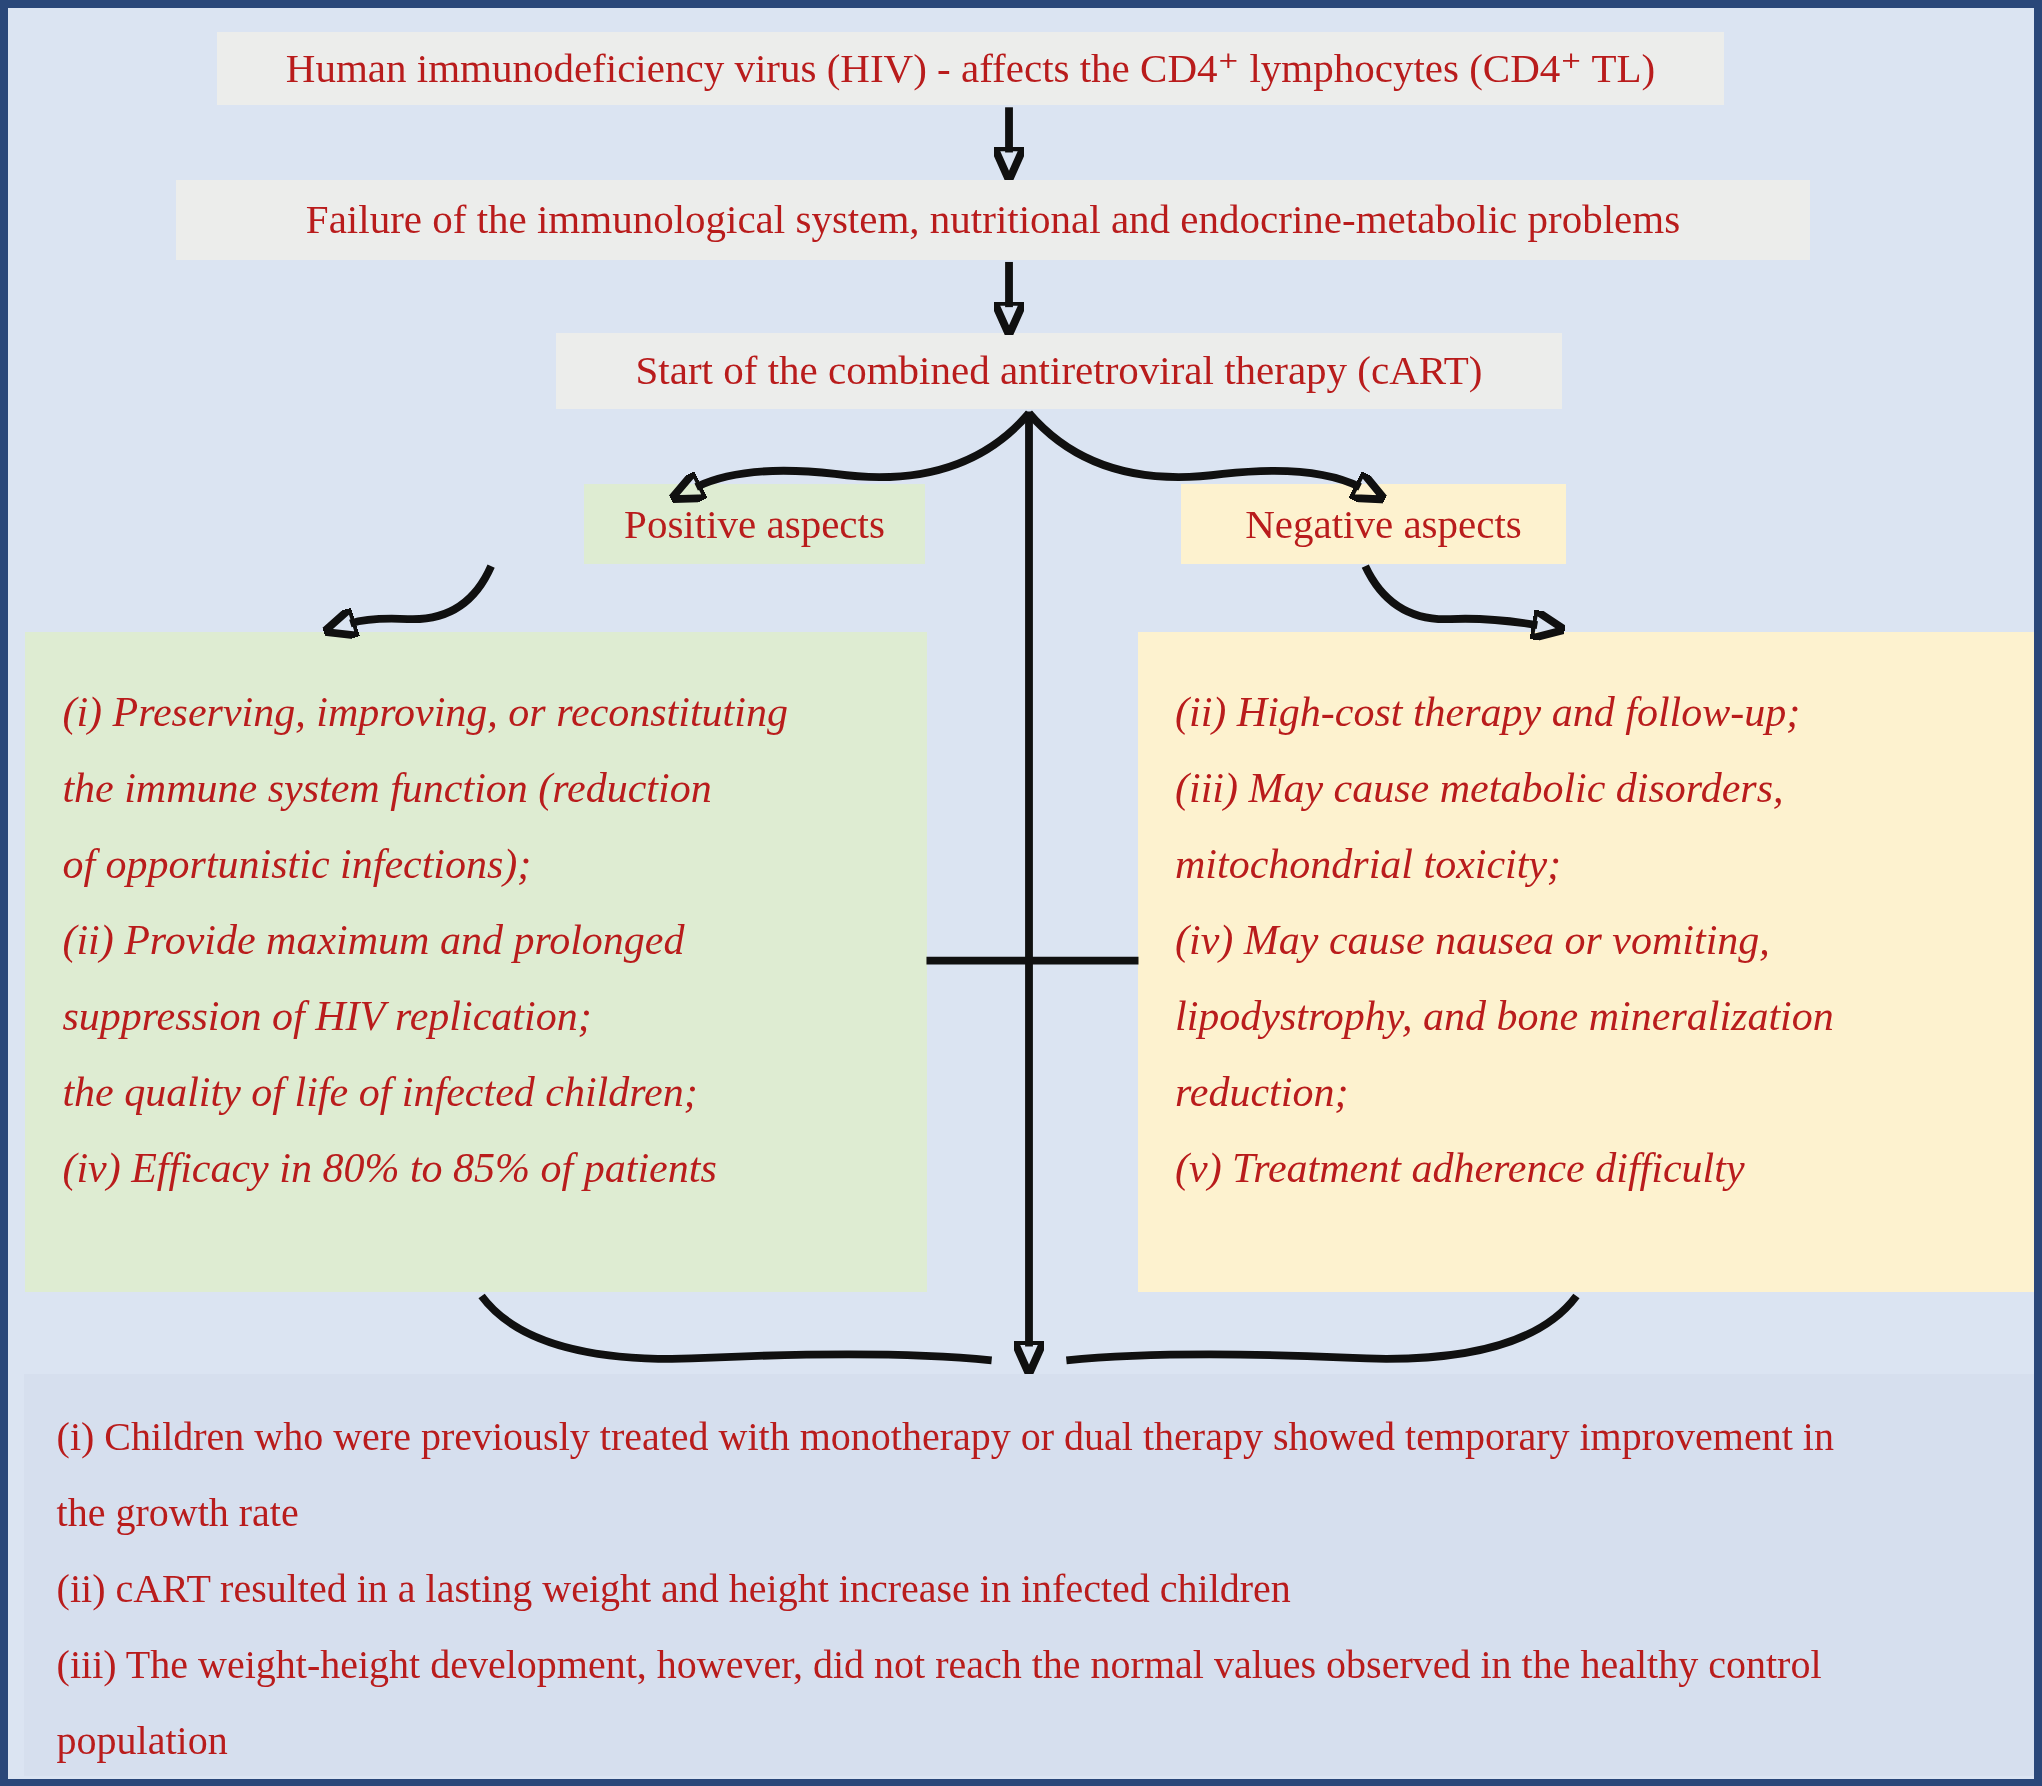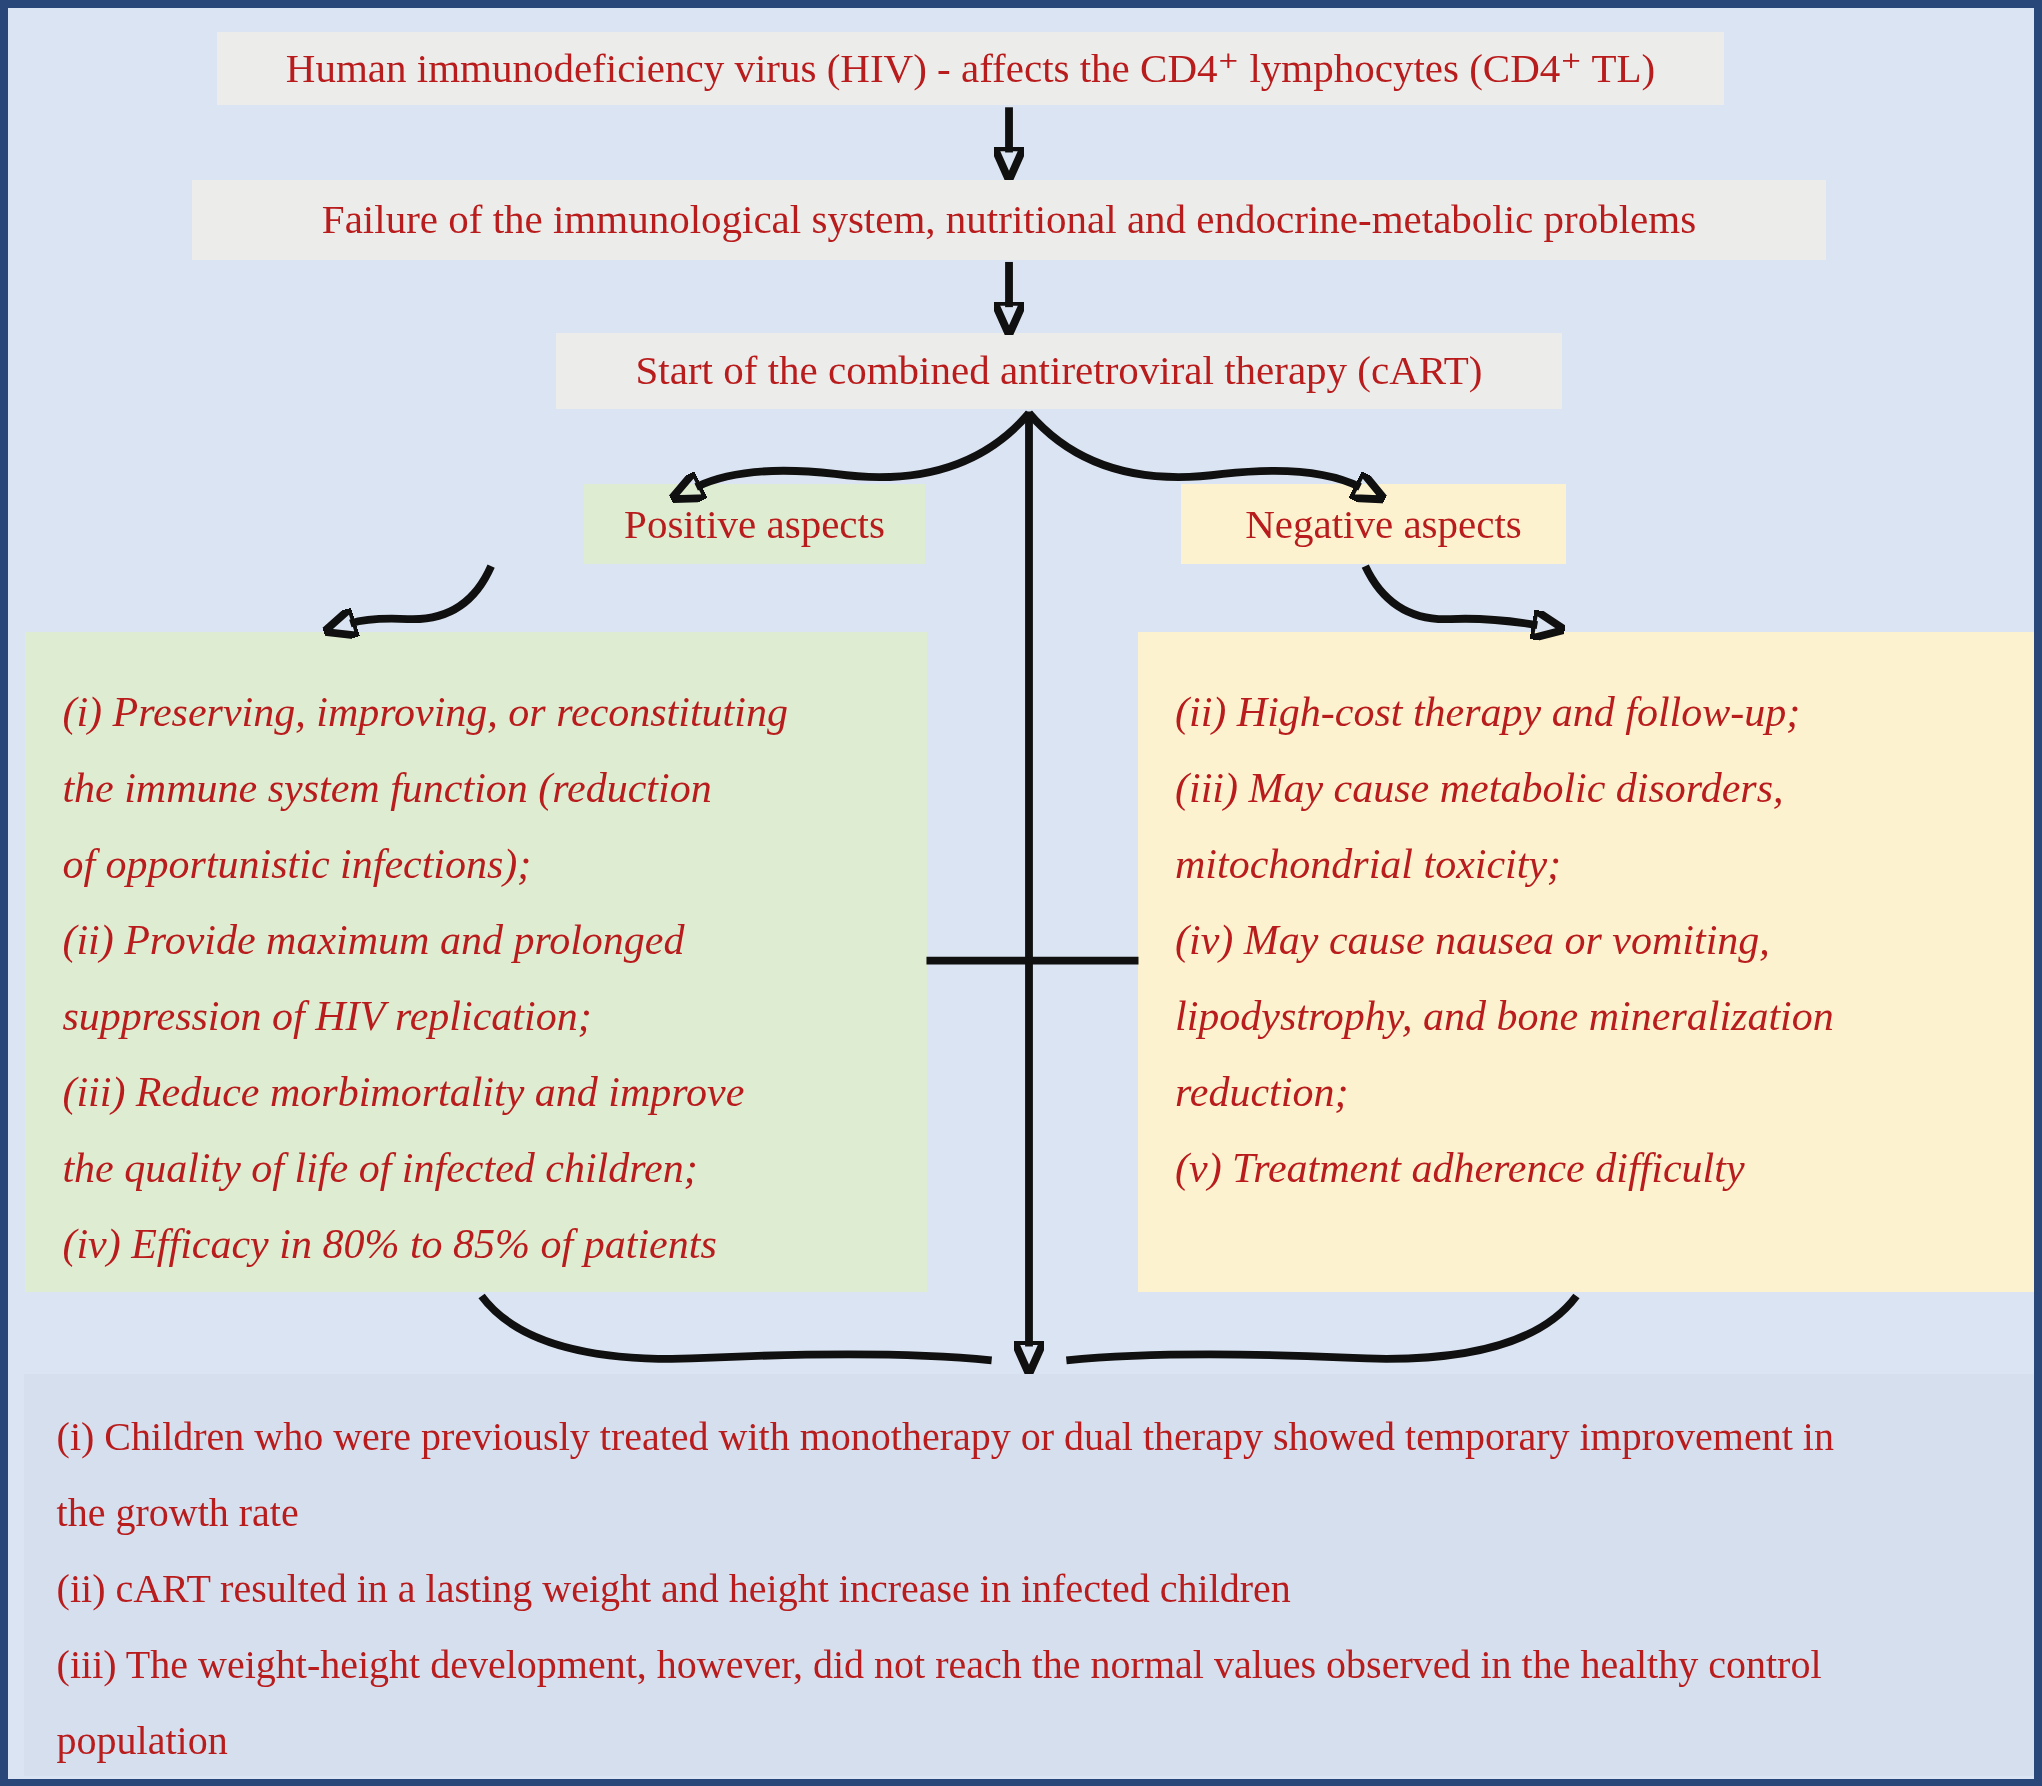--- a/index.html
+++ b/index.html
@@ -64,21 +64,21 @@
 </style>
 </head>
 <body>
 
 <div class="canvas">
 
   <div class="box" style="left:209px;top:24px;width:1507px;height:73px;">
     <span>Human immunodeficiency virus (HIV) - affects the CD4⁺ lymphocytes (CD4⁺ TL)</span>
   </div>
 
-  <div class="box" style="left:184px;top:172px;width:1634px;height:80px;">
+  <div class="box" style="left:168px;top:172px;width:1634px;height:80px;">
     <span>Failure of the immunological system, nutritional and endocrine-metabolic problems</span>
   </div>
 
   <div class="box" style="left:548px;top:325px;width:1006px;height:76px;">
     <span>Start of the combined antiretroviral therapy (cART)</span>
   </div>
 
   <div class="label-box green-bg" style="left:576px;top:476px;width:341px;height:80px;">
     <span>Positive aspects</span>
   </div>
@@ -86,21 +86,20 @@
   <div class="label-box yellow-bg" style="left:1173px;top:476px;width:365px;height:80px;">
     <span>Negative aspects</span>
   </div>
 
   <div class="content-box green-bg" style="left:17.4px;width:902px;">
     <div class="line">(i) Preserving, improving, or reconstituting</div>
     <div class="line">the immune system function (reduction</div>
     <div class="line">of opportunistic infections);</div>
     <div class="line">(ii) Provide maximum and prolonged</div>
     <div class="line">suppression of HIV replication;</div>
-    <div class="line">(iii) Reduce morbimortality and improve</div>
     <div class="line">the quality of life of infected children;</div>
     <div class="line">(iv) Efficacy in 80% to 85% of patients</div>
   </div>
 
   <div class="content-box yellow-bg" style="left:1130px;width:897px;">
     <div class="line">(ii) High-cost therapy and follow-up;</div>
     <div class="line">(iii) May cause metabolic disorders,</div>
     <div class="line">mitochondrial toxicity;</div>
     <div class="line">(iv) May cause nausea or vomiting,</div>
     <div class="line">lipodystrophy, and bone mineralization</div>

